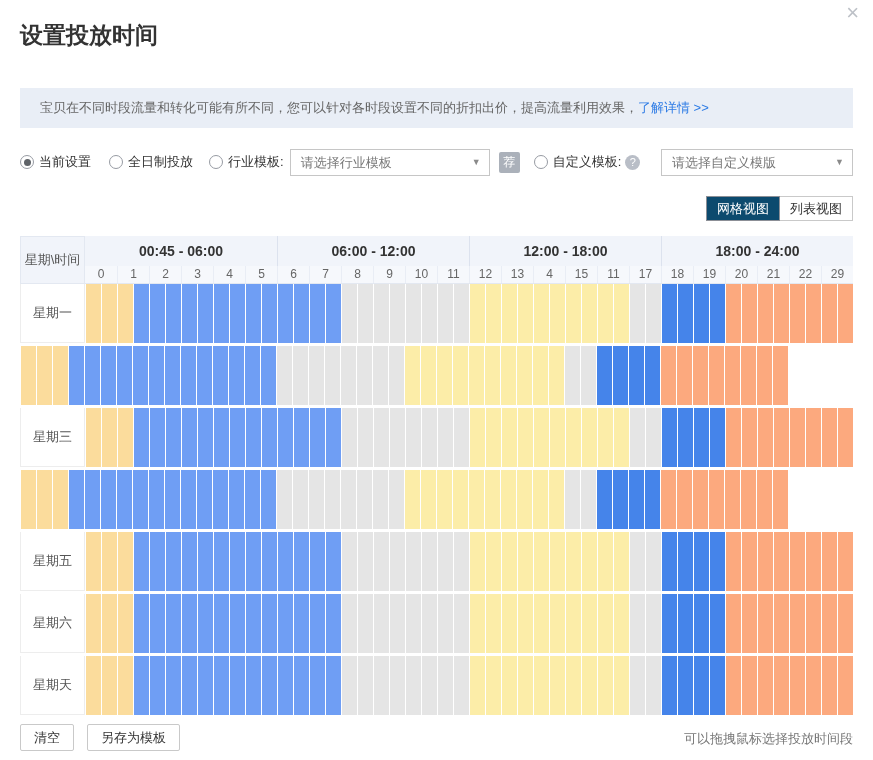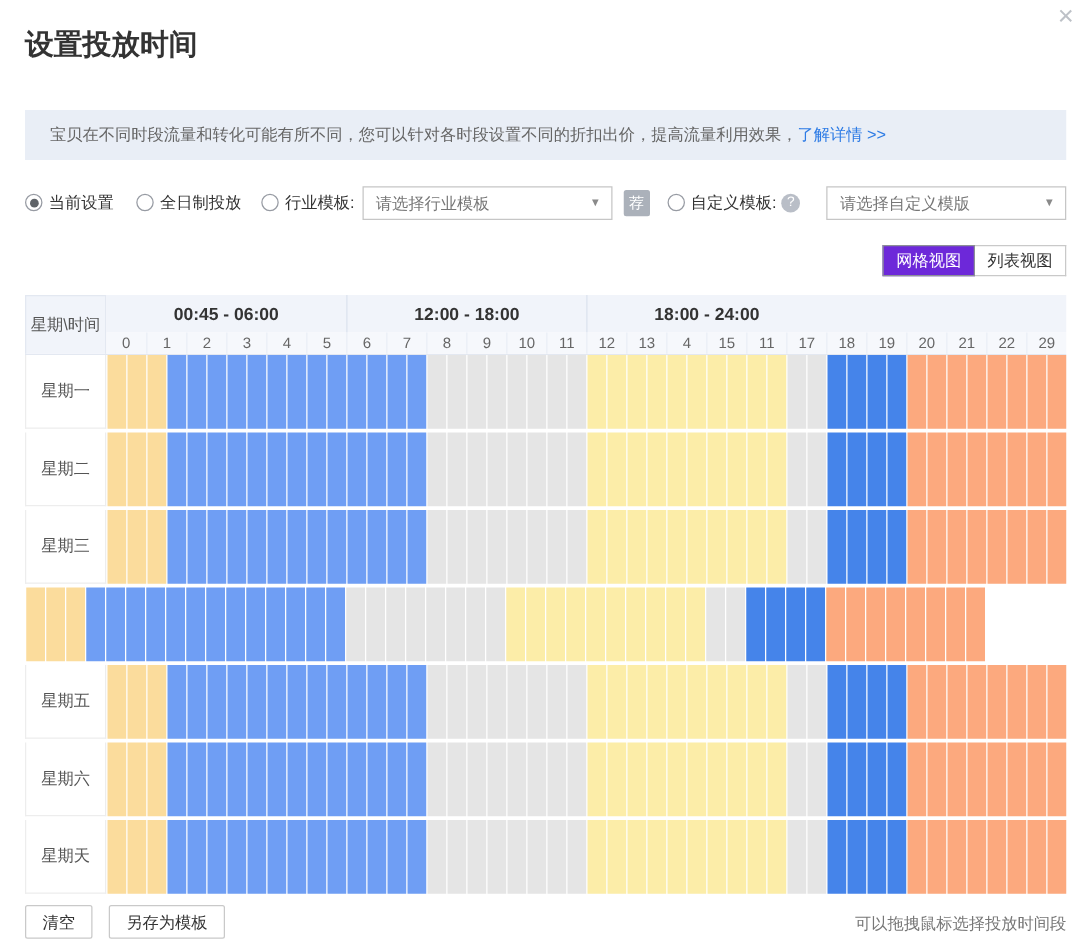--- a/index.html
+++ b/index.html
@@ -35,21 +35,21 @@
   .badge { width:21px; height:21px; background:#abb1ba; color:#fff; font-size:12px;
     text-align:center; line-height:21px; border-radius:2px; margin-left:9px; flex:none; }
   .help { width:15px; height:15px; border-radius:50%; background:#b9bec7; color:#fff;
     font-size:11px; line-height:15px; text-align:center; margin-left:4px; cursor:pointer; flex:none; }
   .mr18{margin-right:18px;} .mr16{margin-right:16px;} .ml14{margin-left:14px;}
   
   .view-toggle { position:absolute; top:196px; right:20px; display:flex; }
   .vt-btn { min-width:72px; height:25px; line-height:23px; padding:0 10px; text-align:center;
     font-size:13px; border:1px solid #c9c9c9; background:#fff; color:#333; cursor:pointer; }
   .vt-btn + .vt-btn { border-left:none; }
-  .vt-btn.active { background:#6d28d9; border-color:#8c8f96; color:#fff;text-align:center; }
+  .vt-btn.active { background:#0c4a6e; border-color:#8c8f96; color:#fff;text-align:center; }
   
   .table { position:absolute; top:236px; left:20px; width:833px; }
   .thead { display:flex; border-bottom:1px solid #e3e8f1; }
   .corner { width:65px; height:47px; background:#f1f4fa; border:1px solid #e3e8f1; border-bottom:none;
     display:flex; align-items:center; justify-content:center; font-size:13px; color:#555; flex:none; }
   .head-right { width:768px; }
   .groups { display:grid; grid-template-columns:repeat(4,1fr); height:30px; background:#f1f4fa; }
   .group-cell { line-height:30px; text-align:center; font-weight:bold; font-size:14px; color:#333;
     border-left:1px solid #dce2ee; }
   .group-cell:first-child { border-left:none; }
@@ -113,20 +113,21 @@
   <div class="vt-btn active">网格视图</div>
   <div class="vt-btn">列表视图</div>
 </div>
 
 <div class="table">
   <div class="thead">
     <div class="corner">星期\时间</div>
     <div class="head-right">
       <div class="groups" id="groups">
           <div class="group-cell">00:45 - 06:00</div>
+          <div class="group-cell">06:00 - 12:00</div>
           <div class="group-cell">12:00 - 18:00</div>
           <div class="group-cell">18:00 - 24:00</div>
         </div>
       <div class="hours" id="hoursRow">
           <div class="hour-cell">0</div>
           <div class="hour-cell">1</div>
           <div class="hour-cell">2</div>
           <div class="hour-cell">3</div>
           <div class="hour-cell">4</div>
           <div class="hour-cell">5</div>
@@ -199,21 +200,20 @@
           <div class="cell" style="background: rgb(252, 169, 126);"></div>
           <div class="cell" style="background: rgb(252, 169, 126);"></div>
           <div class="cell" style="background: rgb(252, 169, 126);"></div>
           <div class="cell" style="background: rgb(252, 169, 126);"></div>
           <div class="cell" style="background: rgb(252, 169, 126);"></div>
           <div class="cell" style="background: rgb(252, 169, 126);"></div>
           <div class="cell" style="background: rgb(252, 169, 126);"></div>
         </div>
       </div>
       <div class="row">
-        <div class="day-label">星期二</div>
         <div class="cells">
           <div class="cell" style="background: rgb(251, 220, 156);"></div>
           <div class="cell" style="background: rgb(251, 220, 156);"></div>
           <div class="cell" style="background: rgb(251, 220, 156);"></div>
           <div class="cell" style="background: rgb(111, 158, 244);"></div>
           <div class="cell" style="background: rgb(111, 158, 244);"></div>
           <div class="cell" style="background: rgb(111, 158, 244);"></div>
           <div class="cell" style="background: rgb(111, 158, 244);"></div>
           <div class="cell" style="background: rgb(111, 158, 244);"></div>
           <div class="cell" style="background: rgb(111, 158, 244);"></div>

